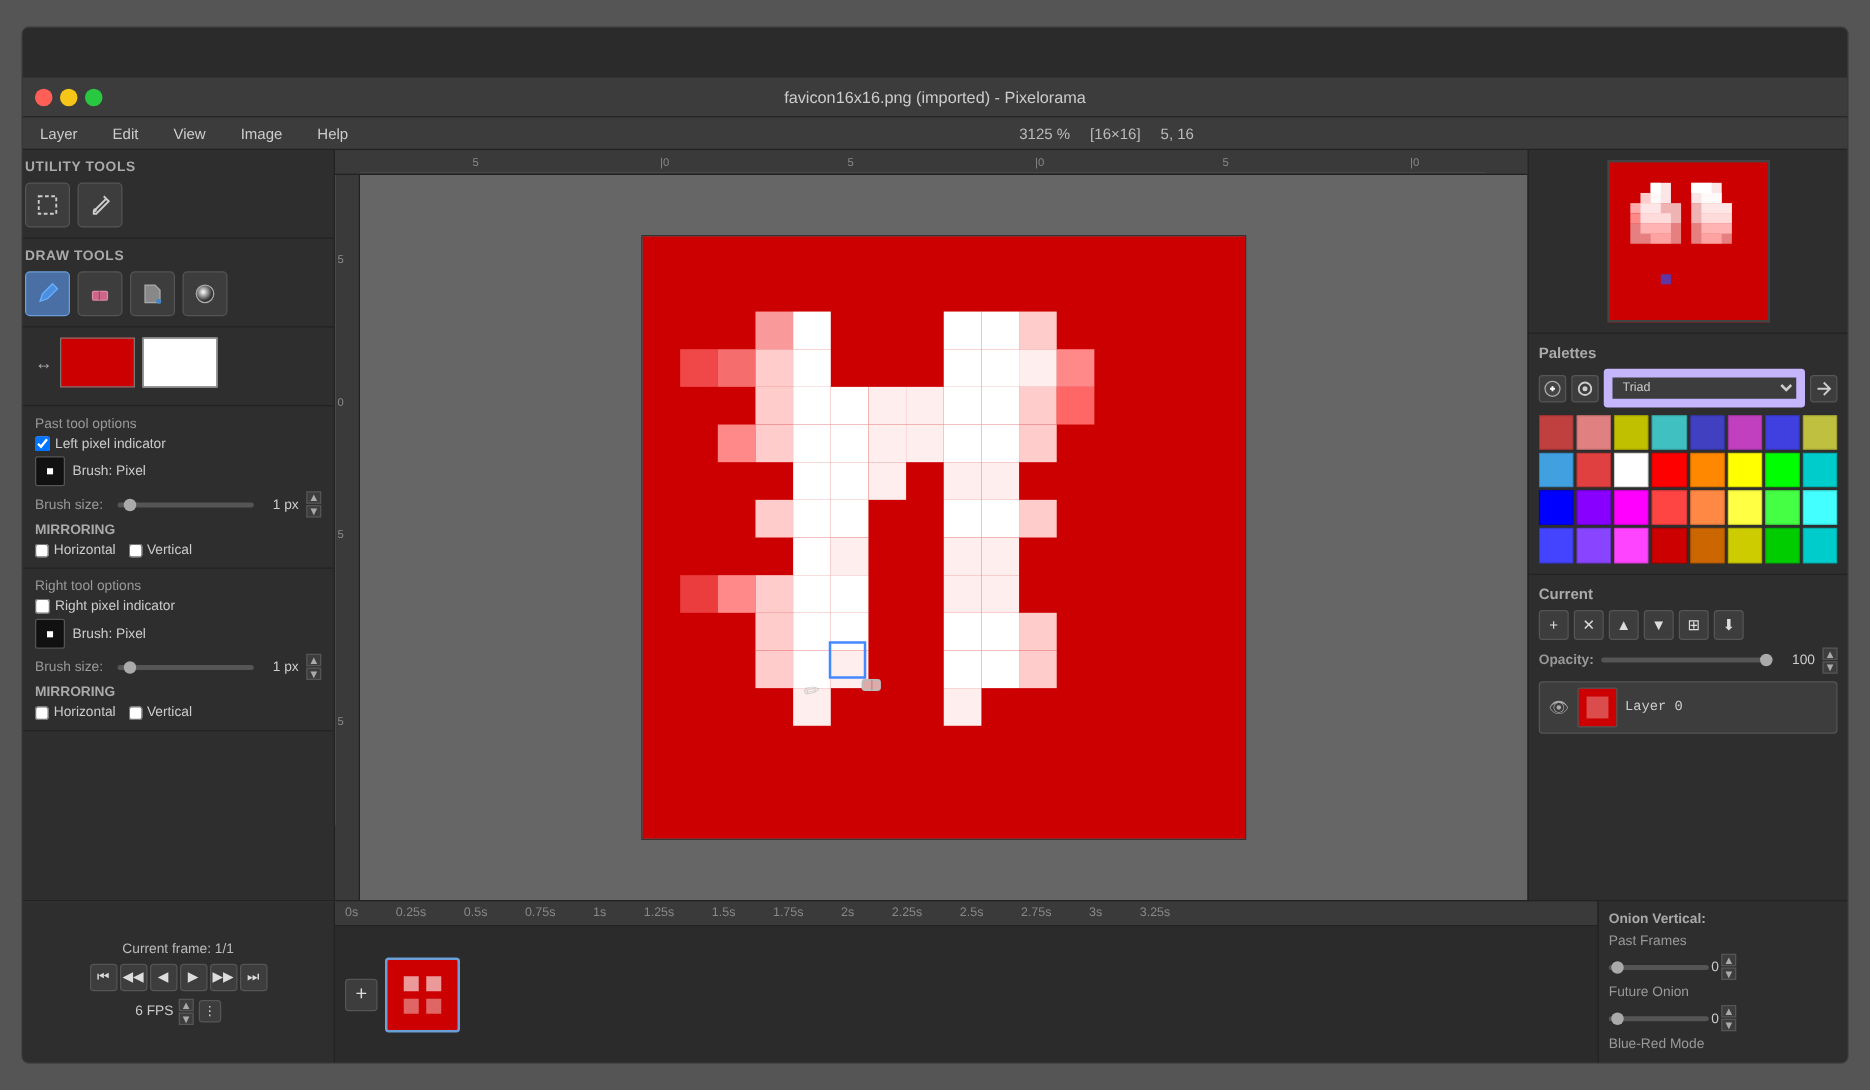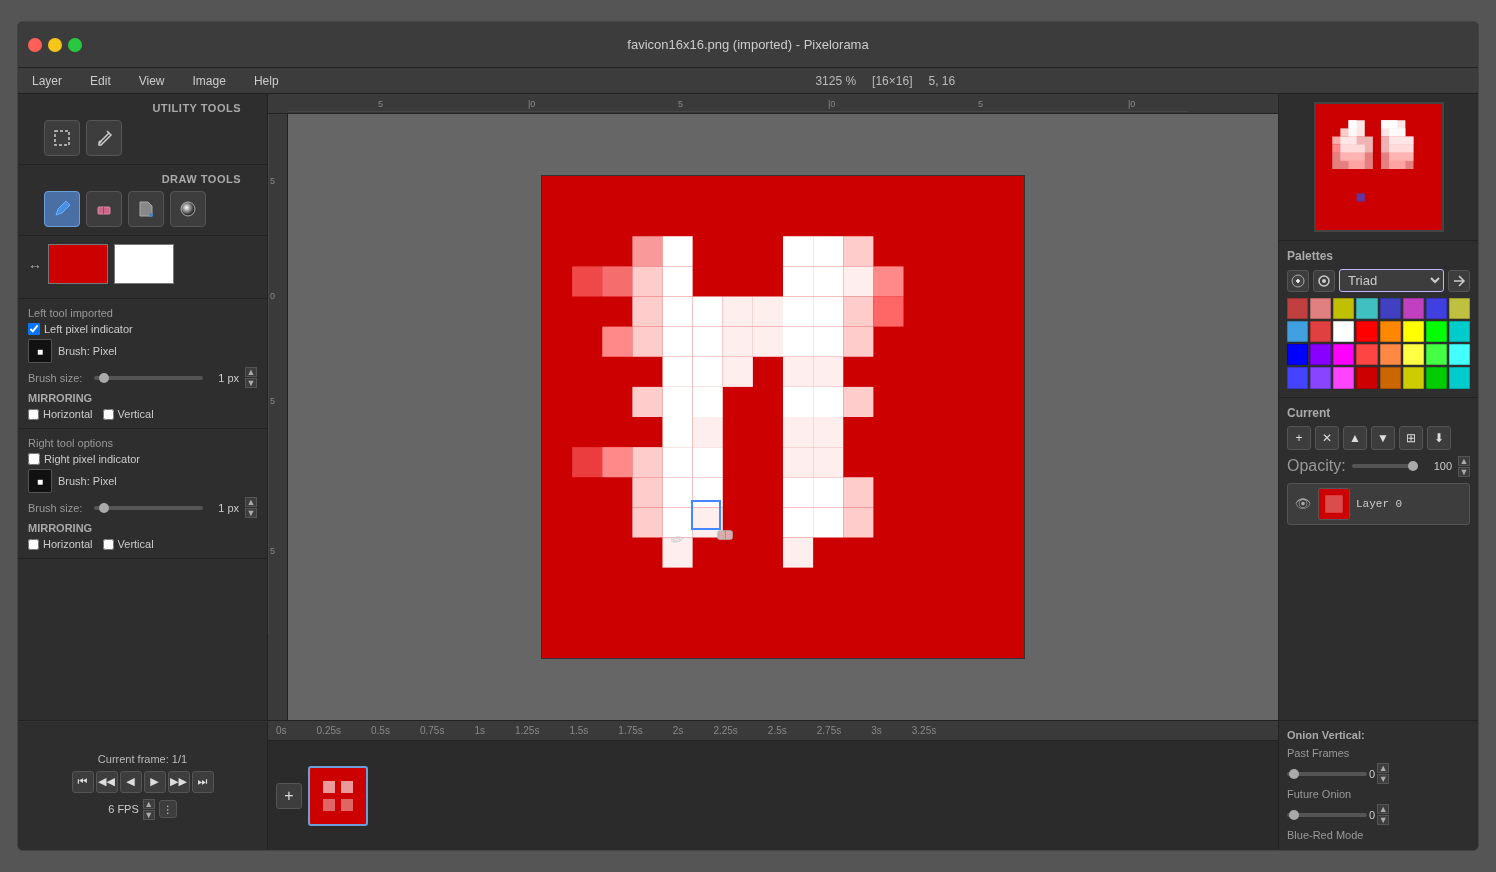--- a/index.html
+++ b/index.html
@@ -18,27 +18,28 @@
       margin: 21px auto;
       background: #2b2b2b;
       border: 1px solid #444;
       border-radius: 6px;
       display: flex;
       flex-direction: column;
       overflow: hidden;
     }
     .titlebar {
       background: #3c3c3c;
-      height: 46px;
+      height: 32px;
       display: flex;
       align-items: center;
       justify-content: space-between;
       padding: 0 10px;
       border-bottom: 1px solid #222;
       flex-shrink: 0;
+      margin-top: 40px;
     }
     .titlebar-title {
       color: #ccc;
       font-size: 13px;
       flex: 1;
       text-align: center;
     }
     .titlebar-btn {
       width: 14px;
       height: 14px;
@@ -74,23 +75,22 @@
     .left-panel {
       width: 250px;
       background: #2e2e2e;
       border-right: 1px solid #222;
       display: flex;
       flex-direction: column;
       overflow-y: auto;
       flex-shrink: 0;
     }
     .panel-section {
-      padding: 8px 26px;
+      padding: 8px 2px;
       border-bottom: 1px solid #222;
-      text-align: right;
     }
     .section-title {
       color: #aaa;
       font-size: 11px;
       margin-bottom: 6px;
       font-weight: bold;
       text-transform: uppercase;
       letter-spacing: 0.5px;
     }
     .tool-row {
@@ -271,21 +271,21 @@
     .canvas-scroll {
       flex: 1;
       overflow: hidden;
       display: flex;
       align-items: center;
       justify-content: center;
       background: #666;
     }
     
     .right-panel {
-      width: 200px;
+      width: 256px;
       background: #2e2e2e;
       border-left: 1px solid #222;
       display: flex;
       flex-direction: column;
       overflow: hidden;
       flex-shrink: 0;
     }
     .preview-area {
       padding: 8px;
       border-bottom: 1px solid #222;
@@ -323,23 +323,23 @@
       border-radius: 3px;
       display: flex;
       align-items: center;
       justify-content: center;
       cursor: pointer;
       color: #ddd;
       font-size: 11px;
     }
     .palette-select {
       background: #3d3d3d;
-      border: 1px solid #c4b5fd;
+      border: 7px solid #c4b5fd;
       color: #ccc;
-      font-size: 13px;
+      font-size: 10px;
       padding: 2px 4px;
       border-radius: 3px;
       flex: 1;
     }
     .palette-grid {
       display: grid;
       grid-template-columns: repeat(8, 1fr);
       gap: 2px;
     }
     .palette-color {
@@ -380,21 +380,22 @@
       font-size: 12px;
     }
     .opacity-row {
       display: flex;
       align-items: center;
       gap: 6px;
       margin-bottom: 6px;
     }
     .opacity-label {
       color: #999;
-      font-size: 16px;
+      font-size: 11px;
+      font-weight: bold;
     }
     .opacity-slider {
       flex: 1;
       height: 4px;
       background: #555;
       border-radius: 2px;
       position: relative;
     }
     .opacity-thumb {
       width: 10px;
@@ -657,21 +658,21 @@
 
       <div class="color-area">
         <div class="color-swatches">
           <button class="color-swap-btn">↔</button>
           <div class="fg-color" style="background:#cc0000;"></div>
           <div class="bg-color" style="background:#ffffff;"></div>
         </div>
       </div>
 
       <div class="tool-options">
-        <div class="option-label">Left tool imported</div>
+        <div class="option-label">Past tool options</div>
         <div class="option-row">
           <label class="checkbox-label">
             <input type="checkbox" checked="" style="width: 12px; height: 12px;">
             <span>Left pixel indicator</span>
           </label>
         </div>
         <div class="option-row">
           <div class="brush-icon">■</div>
           <span class="brush-label">Brush: Pixel</span>
         </div>

